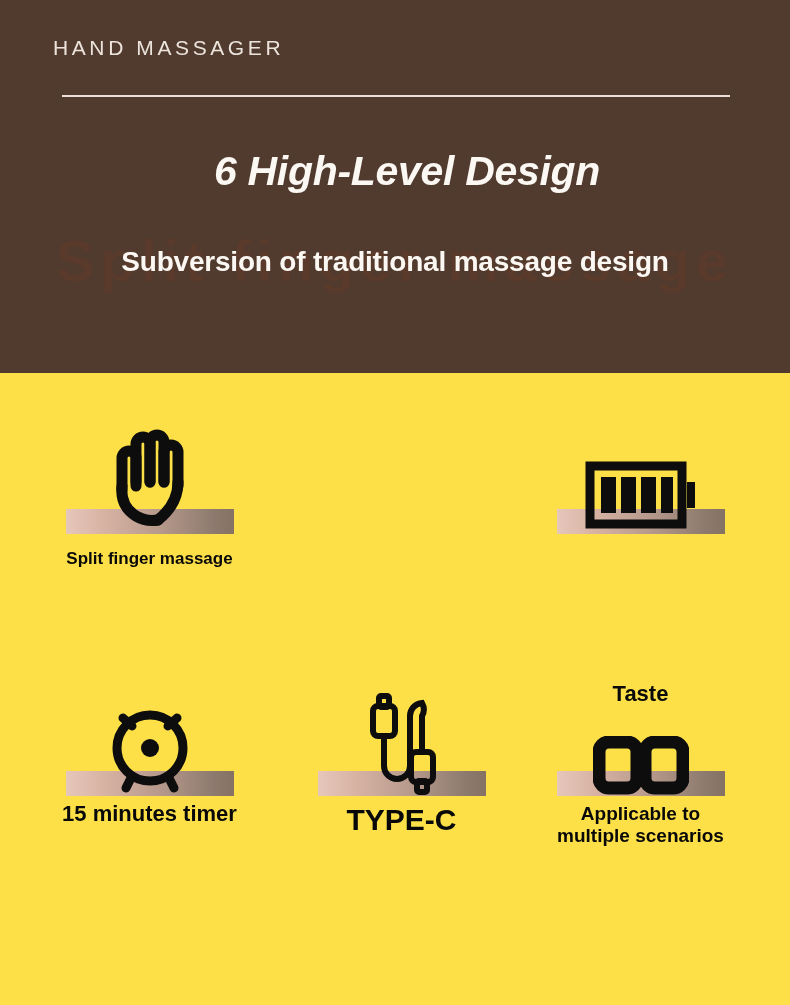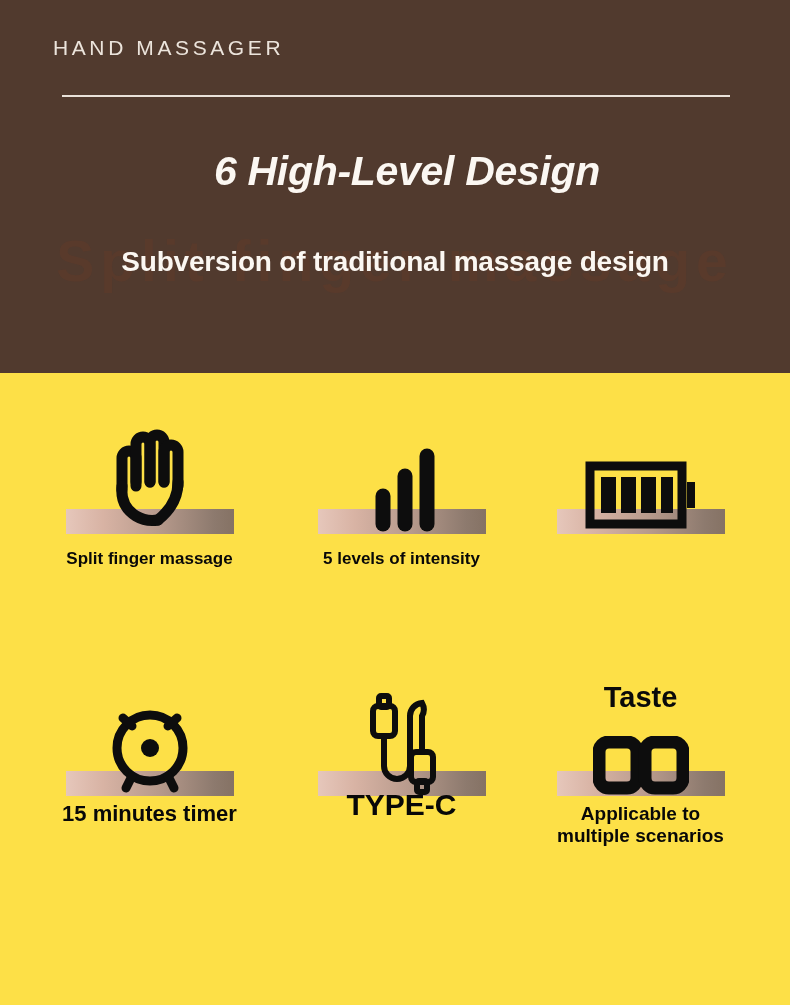--- a/index.html
+++ b/index.html
@@ -143,21 +143,21 @@
     font-weight: bold;
     line-height: 1.18;
   }
   .overlay-label {
     position: absolute;
     left: 0;
     width: 253px;
     text-align: center;
     color: #0a0a0a;
     font-weight: bold;
-    font-size: 29px;
+    font-size: 22px;
     z-index: 3;
   }
 </style>
 </head>
 <body>
 
 <div id="page">
 
   <div class="hero">
     <div class="hero-eyebrow">HAND MASSAGER</div>
@@ -183,37 +183,20 @@
               <path d="M82 58 q0 22 -20 38"></path>
             </g>
           </svg>
         </div>
       </div>
       <div class="caption" style="top: 168px; font-size: 17px;">
         <span>Split finger massage</span>
       </div>
     </div>
 
-    <div class="feature" style="left:275px; top:8px;">
-      <div class="art">
-        <div class="band"></div>
-        <div class="icon-wrap">
-          <svg width="78" height="92" viewBox="0 0 78 92" fill="none">
-            <g stroke="#0d0d0d" stroke-linecap="round" fill="none">
-              <line x1="20" y1="54" x2="20" y2="82" stroke-width="15"></line>
-              <line x1="42" y1="34" x2="42" y2="82" stroke-width="15"></line>
-              <line x1="64" y1="14" x2="64" y2="82" stroke-width="15"></line>
-            </g>
-          </svg>
-        </div>
-      </div>
-      <div class="caption" style="top: 168px; font-size: 17px;">
-        <span>5 levels of intensity</span>
-      </div>
-    </div>
 
     <div class="feature" style="left:514px; top:8px;">
       <div class="art">
         <div class="band"></div>
         <div class="icon-wrap">
           <svg width="118" height="82" viewBox="0 0 118 82" fill="none">
             <rect x="8" y="14" width="92" height="58" stroke="#0d0d0d" stroke-width="9" fill="none"></rect>
             <rect x="19" y="25" width="15" height="36" fill="#0d0d0d"></rect>
             <rect x="39" y="25" width="15" height="36" fill="#0d0d0d"></rect>
             <rect x="59" y="25" width="15" height="36" fill="#0d0d0d"></rect>
@@ -253,21 +236,21 @@
             <g stroke="#0d0d0d" stroke-width="6" fill="none">
               <rect x="14" y="16" width="22" height="30" rx="5"></rect>
               <rect x="20" y="6" width="10" height="11" rx="2"></rect>
               <rect x="52" y="62" width="22" height="30" rx="5"></rect>
               <rect x="58" y="91" width="10" height="11" rx="2"></rect>
               <path d="M25 46 V76 a13 13 0 0 0 26 0 V26 a13 13 0 0 1 12 -13 a13 13 0 0 1 0 13 V62" stroke-linecap="round"></path>
             </g>
           </svg>
         </div>
       </div>
-      <div class="caption" style="top: 144px; font-size: 30px;">
+      <div class="caption" style="top: 159px; font-size: 30px;">
         <span>TYPE-C</span>
       </div>
     </div>
 
     <div class="feature" style="left:514px; top:270px;">
       <div class="art">
         <div class="overlay-label" style="top:38px;">Taste</div>
         <div class="band"></div>
         <div class="icon-wrap">
           <svg width="96" height="60" viewBox="0 0 96 60" fill="none">

